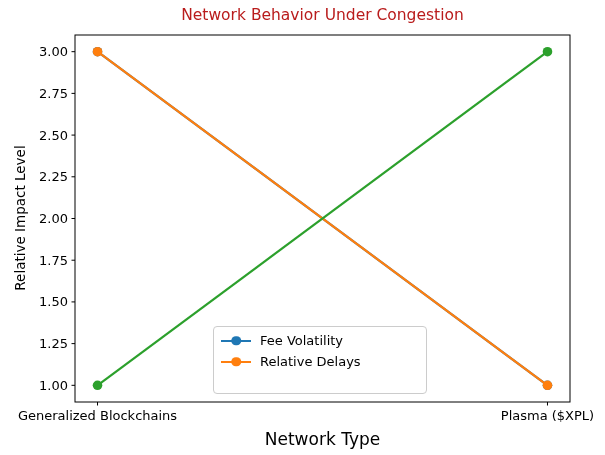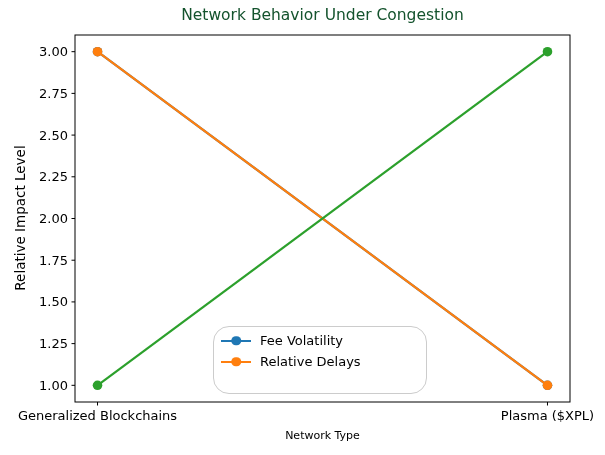--- a/index.html
+++ b/index.html
@@ -17,45 +17,45 @@
   #plot-svg { position: absolute; left: 0; top: 0; }
   svg text {
     font-family: "DejaVu Sans", sans-serif;
     fill: #000000;
   }
   .chart-title {
     position: absolute;
     left: 75px; top: 6px; width: 495px;
     text-align: center;
     font-size: 15.5px;
-    color: #14532d;
+    color: #b91c1c;
     white-space: nowrap;
   }
   .x-label {
     position: absolute;
     left: 75px; top: 429px; width: 495px;
     text-align: center;
-    font-size: 11px;
+    font-size: 17px;
     color: #000000;
   }
   .y-label {
     position: absolute;
     left: 20px; top: 218px;
     transform: translate(-50%, -50%) rotate(-90deg);
     font-size: 13.5px;
     color: #000000;
     white-space: nowrap;
   }
   .legend {
     position: absolute;
     left: 213px; top: 326px;
     width: 214px; height: 68px;
     box-sizing: border-box;
     border: 1px solid #cccccc;
-    border-radius: 16px;
+    border-radius: 4px;
     background: rgba(255, 255, 255, 0.8);
     padding: 3px 4px 0 7px;
     display: flex;
     flex-direction: column;
   }
   .legend-row {
     display: flex;
     align-items: center;
     height: 21px;
     gap: 9px;

